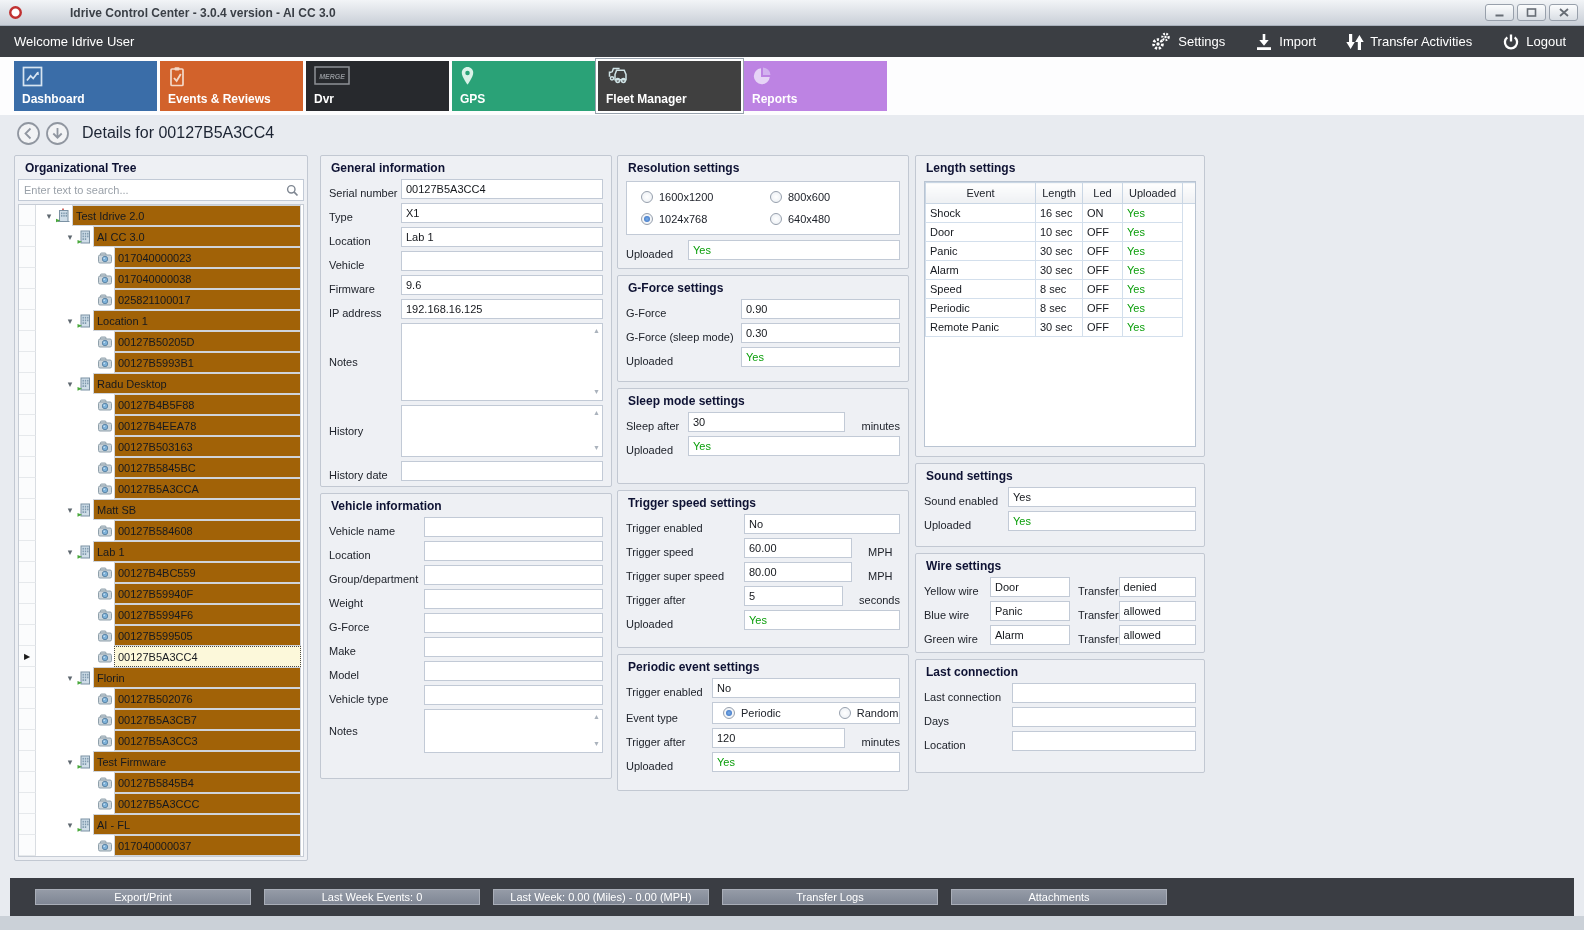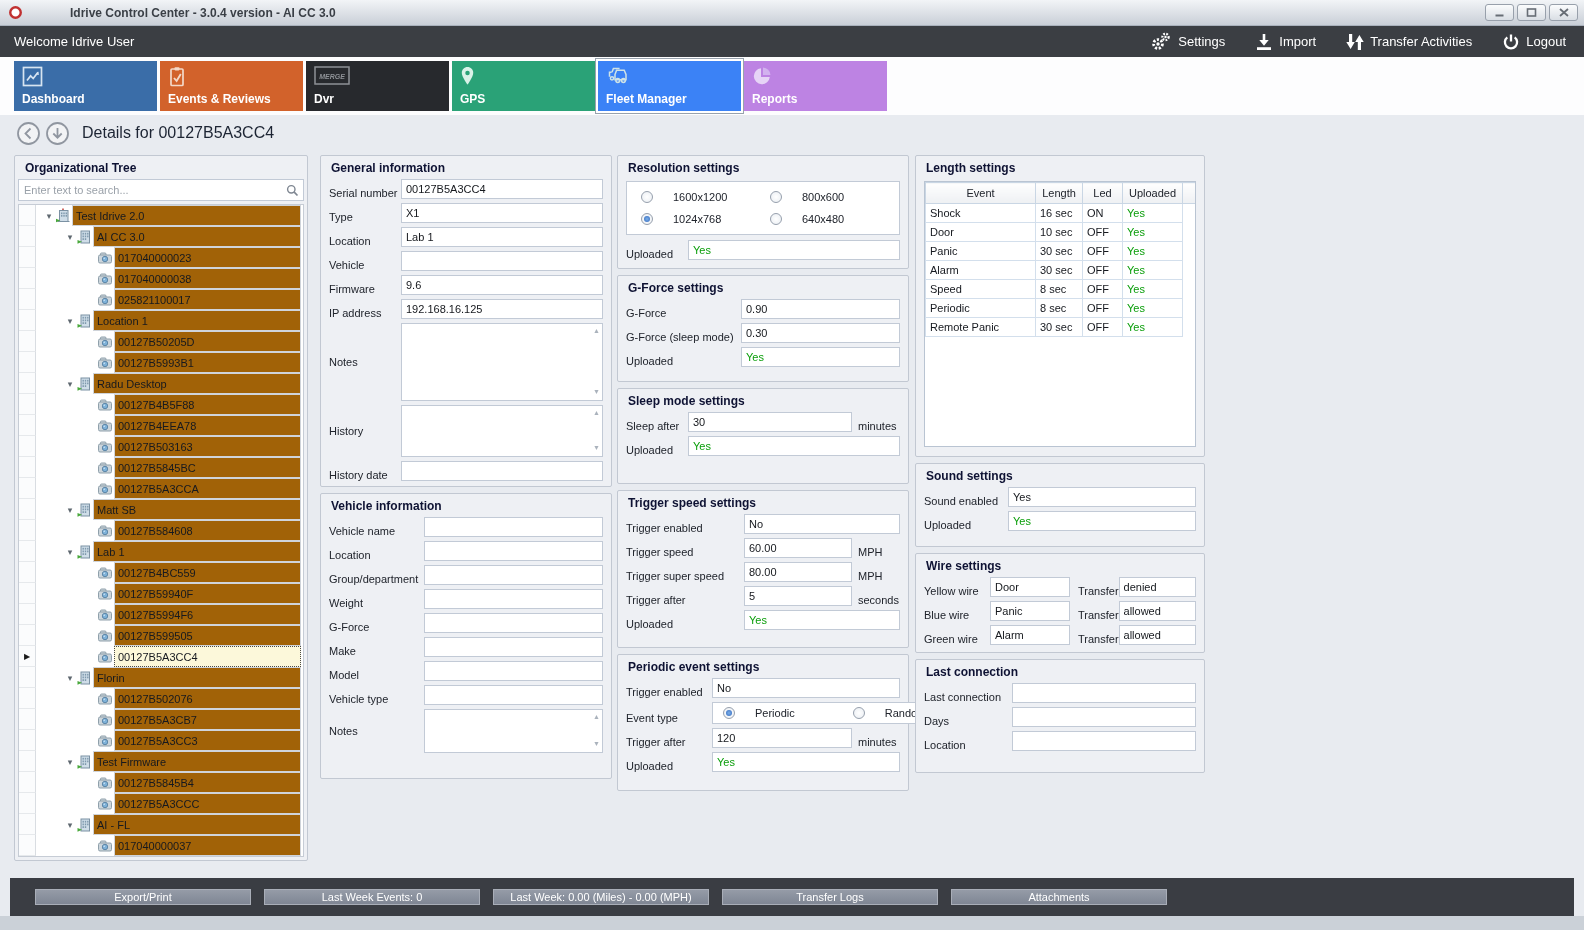--- a/index.html
+++ b/index.html
@@ -44,32 +44,32 @@
   .panel { background:#eef0f4; border:1px solid #c2c8d2; border-radius:2px; margin-bottom:6px; }
   .panel-h { font-weight:bold; font-size:12px; color:#0e1233; padding:5px 10px 3px; height:23px; }
 
   .frow { display:flex; align-items:flex-end; margin:0 8px 4px; }
   .frow.ta { align-items:center; }
   .flabel { font-size:11px; color:#20242c; flex:none; }
   .fin, .fta { border:1px solid #c2cad6; background:#fff; font-family:"Liberation Sans",sans-serif;
                font-size:11px; color:#15181d; padding:0 4px; }
   .fin { flex:1 1 auto; height:20px; min-width:0; }
   .fin.green { color:#0a9e0a; }
-  .fsuffix { flex:0 0 48px; padding-left:6px; font-size:11px; color:#20242c; }
+  .fsuffix { flex:0 0 48px; padding-left:16px; font-size:11px; color:#20242c; }
   .tawrap { flex:1; position:relative; }
   .fta { width:100%; resize:none; display:block; padding:2px 12px 2px 4px; }
   .sarr { position:absolute; right:3px; font-size:7px; color:#aab2bc; line-height:7px; }
   .sarr.up { top:4px; } .sarr.dn { bottom:6px; }
 
   
   .radio { width:12px; height:12px; border:1px solid #97a0ad; border-radius:50%;
            background:radial-gradient(#ffffff,#e9edf2); display:inline-block; flex:none; }
   .radio.sel::after { content:""; display:block; width:6px; height:6px; border-radius:50%;
            background:radial-gradient(#7db0e8,#2f66bd); margin:2px; }
-  .radio-opt { display:flex; align-items:center; gap:20px; font-size:11px; color:#20242c; }
+  .radio-opt { display:flex; align-items:center; gap:6px; font-size:11px; color:#20242c; }
   .res-box { margin:2px 8px 5px; background:#fff; border:1px solid #c2cad6; height:54px;
              display:grid; grid-template-columns:1fr 1fr; align-items:center; padding:4px 0 4px 14px; }
   .radio-box { flex:1; background:#fff; border:1px solid #c2cad6; height:22px;
                display:flex; align-items:center; gap:58px; padding-left:10px; }
 
   
   .tree-panel { height:706px; display:flex; flex-direction:column; }
   .search-row { margin:0 3px 3px; position:relative; }
   .search-in { width:100%; height:22px; border:1px solid #c2cad6; font-size:11px; padding:0 22px 0 5px;
                font-family:"Liberation Sans",sans-serif; color:#30343a; }
@@ -209,21 +209,21 @@
     </div>
     <div class="tile" style="background: rgb(42, 162, 119);">
       <span class="ic ticon">
         <svg width="15" height="20" viewBox="0 0 16 21">
           <path d="M8 1C4.6 1 1.9 3.7 1.9 7.1 1.9 11.6 8 19.8 8 19.8s6.1-8.2 6.1-12.7C14.1 3.7 11.4 1 8 1z" fill="#d9f2e8"></path>
           <circle cx="8" cy="7.2" r="2.4" fill="#2aa277"></circle>
         </svg>
       </span>
       <span class="tlabel">GPS</span>
     </div>
-    <div class="tile sel" style="background: #3b82f6;">
+    <div class="tile sel" style="background: #404040;">
       <span class="ic ticon">
         <svg width="28" height="19" viewBox="0 0 28 19">
           <g fill="none" stroke="#cfe3e6" stroke-width="1.5">
             <path d="M9 8.5l1.6-4.3h7.6L20 8.5v5.3H9z"></path>
             <circle cx="11.8" cy="14.5" r="1.9"></circle>
             <circle cx="17.4" cy="14.5" r="1.9"></circle>
             <path d="M6 6.2l1.4-3.7h6.2"></path>
             <path d="M3.5 10.8V6.2h2.2"></path>
             <circle cx="6" cy="12.3" r="1.6"></circle>
           </g>

